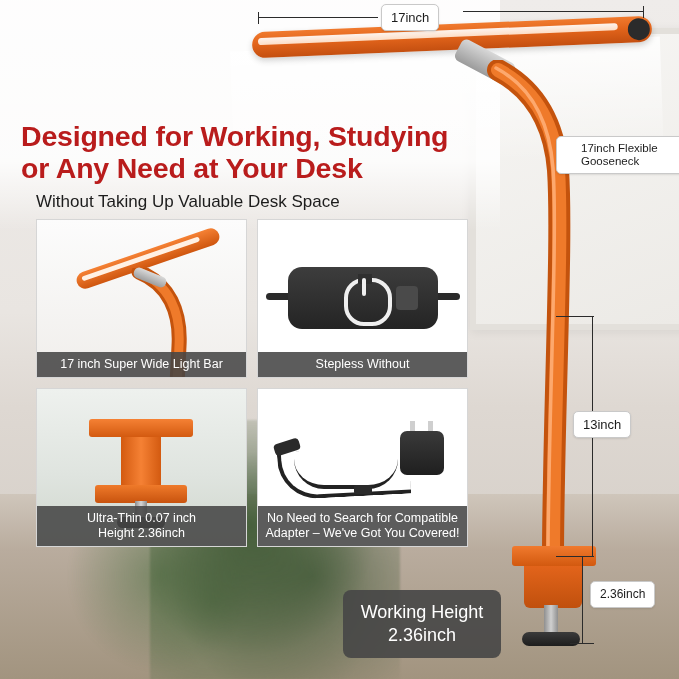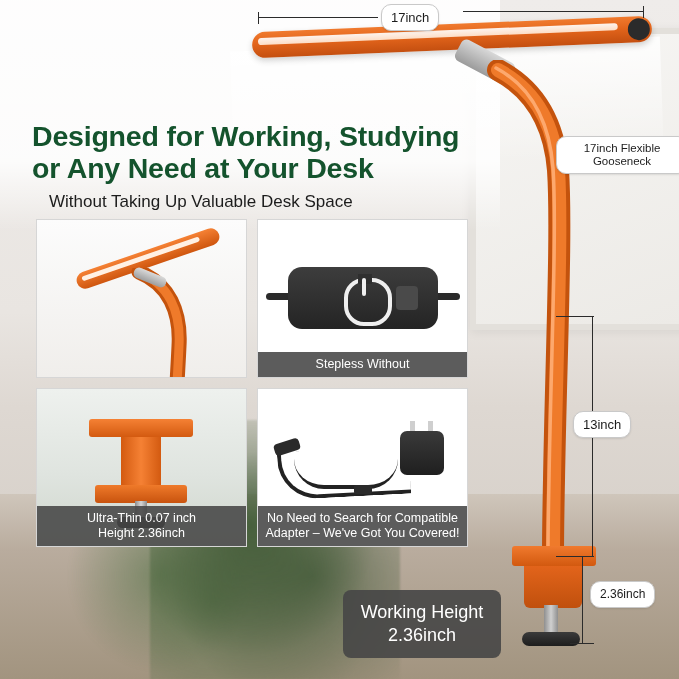--- a/index.html
+++ b/index.html
@@ -139,26 +139,25 @@
     width: 58px; height: 14px;
     background: linear-gradient(180deg,#3b3b3b,#1d1d1d);
     border-radius: 7px;
   }
 
   
   .pill {
     position: absolute;
     background: #ffffff;
     border: 1px solid #c9c9c9;
-    border-radius: 10px;
+    border-radius: 5px;
     color: #1c1c1c;
     font-size: 13px;
     line-height: 15px;
     padding: 5px 9px;
-    text-align: center;
     box-shadow: 0 1px 2px rgba(0,0,0,0.10);
     white-space: pre-line;
   }
   #pill-17inch-top { left: 381px; top: 4px; }
   #pill-gooseneck { left: 556px; top: 136px; width: 82px; font-size: 11.5px; line-height: 13px; padding: 5px 24px; }
   #pill-13inch { left: 573px; top: 411px; }
   #pill-236-right { left: 590px; top: 581px; font-size: 12px; }
 
   
   .dim-line {
@@ -174,35 +173,34 @@
   #dim-right-tick-top { left: 556px; top: 316px; width: 38px; height: 1px; }
   #dim-right-tick-bot { left: 556px; top: 556px; width: 38px; height: 1px; }
 
   #dim-236-vline { left: 582px; top: 556px; width: 1px; height: 88px; }
   #dim-236-tick-top { left: 570px; top: 556px; width: 24px; height: 1px; }
   #dim-236-tick-bot { left: 570px; top: 643px; width: 24px; height: 1px; }
 
   
   .headline {
     position: absolute;
-    left: 32px; top: 120px;
+    left: 21px; top: 120px;
     width: 470px;
     font-size: 28.5px;
     font-weight: bold;
-    color: #14532d;
+    color: #b91c1c;
     line-height: 32px;
     letter-spacing: -0.2px;
   }
   .subhead {
     position: absolute;
     left: 36px; top: 192px;
     width: 470px;
     font-size: 17px;
     color: #1c1c1c;
-    margin-left: 13px;
   }
 
   
   .grid {
     position: absolute;
     left: 36px; top: 219px;
     width: 430px;
   }
   .cell {
     position: absolute;
@@ -409,20 +407,21 @@
         <div class="c1-bg"></div>
         <div class="c1-bar">
             <div class="c1-bar-glow"></div>
           </div>
         <svg class="c1-neck" viewBox="0 0 112 120" preserveAspectRatio="none">
           <path d="M 10 4 C 40 16, 52 44, 50 78 C 49 100, 48 112, 48 118" stroke="#c4530d" stroke-width="15" fill="none" stroke-linecap="round"></path>
           <path d="M 10 4 C 40 16, 52 44, 50 78 C 49 100, 48 112, 48 118" stroke="#ef7a2a" stroke-width="9" fill="none" stroke-linecap="round"></path>
         </svg>
         <div class="c1-joint"></div>
       </div>
+      <div class="cell-caption">17 inch Super Wide Light Bar</div>
     </div>
 
     <div class="cell" id="cell-1">
       <div class="cell-art">
         <div class="c2-bg"></div>
         <div class="c2-cord-l"></div>
         <div class="c2-cord-r"></div>
         <div class="c2-body"></div>
         <div class="c2-ring"></div>
         <div class="c2-ring-gap"></div>

